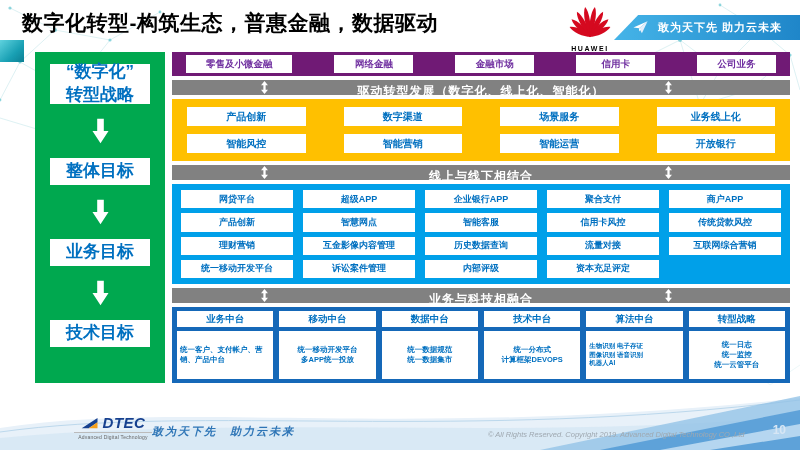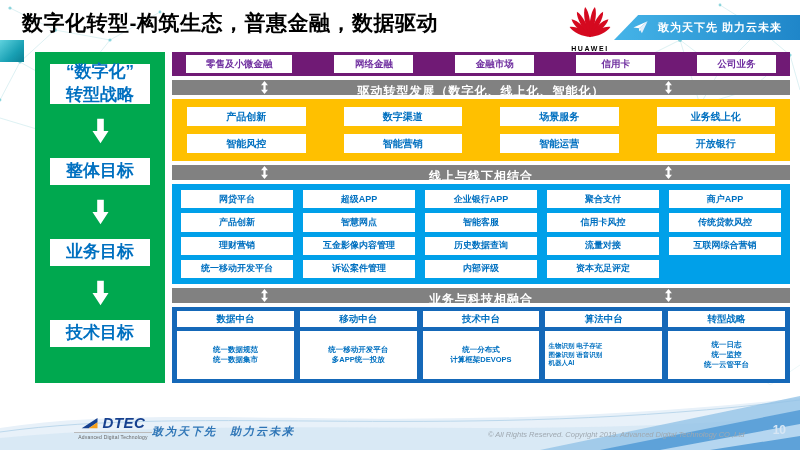--- a/index.html
+++ b/index.html
@@ -226,28 +226,32 @@
       <span class="lbl">业务与科技相融合</span>
       <svg class="varrow a2" width="9" height="13" viewBox="0 0 10 15">
           <path d="M5,0 L9,5 H6.3 V10 H9 L5,15 L1,10 H3.7 V5 H1 Z" fill="#fff"></path>
         </svg>
     </section>
 
     <div class="gap"></div>
 
     <section class="band-platform">
       <div class="pcol">
+        <div class="phead">业务中台</div>
+        <div class="pcontent left">统一客户、支付帐户、营销、产品中台</div>
+      </div>
+      <div class="pcol">
+        <div class="phead">移动中台</div>
+        <div class="pcontent">统一移动开发平台
+多APP统一投放</div>
+      </div>
+      <div class="pcol">
         <div class="phead">数据中台</div>
         <div class="pcontent">统一数据规范
 统一数据集市</div>
-      </div>
-      <div class="pcol">
-        <div class="phead">移动中台</div>
-        <div class="pcontent">统一移动开发平台
-多APP统一投放</div>
       </div>
       <div class="pcol">
         <div class="phead">技术中台</div>
         <div class="pcontent">统一分布式
 计算框架DEVOPS</div>
       </div>
       <div class="pcol">
         <div class="phead">算法中台</div>
         <div class="pcontent left tiny">生物识别 电子存证
 图像识别 语音识别

